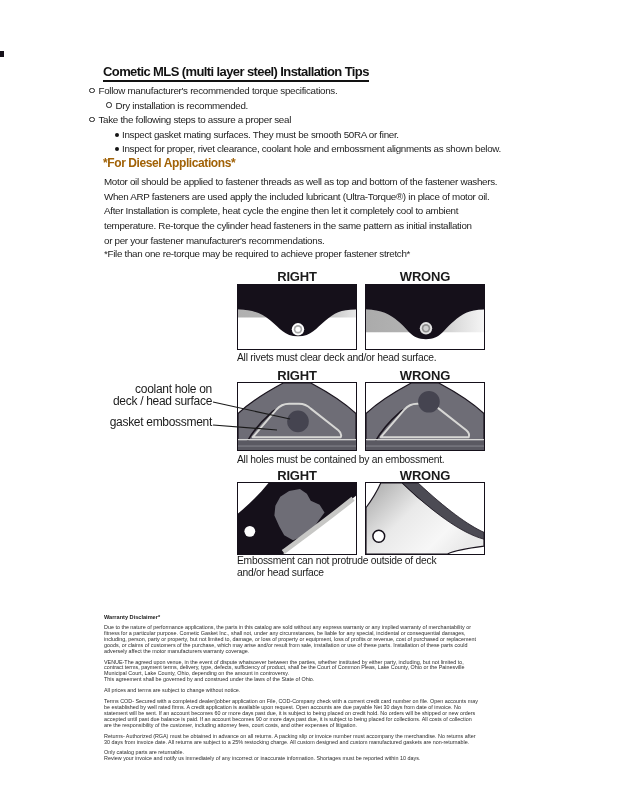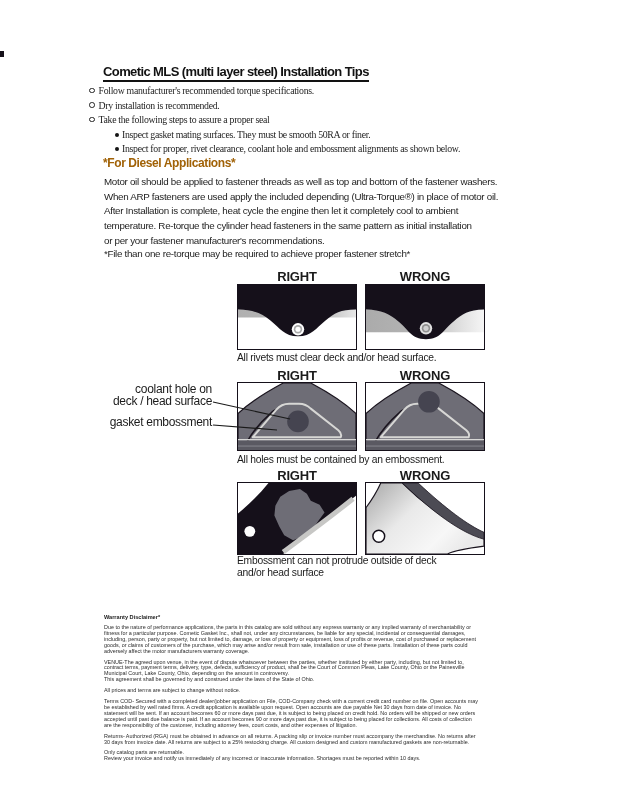--- a/index.html
+++ b/index.html
@@ -5,21 +5,21 @@
   html,body{margin:0;padding:0;background:#ffffff;}
   .page{
     position:relative;width:504px;height:800px;background:#ffffff;overflow:hidden;
     font-family:"Liberation Sans","DejaVu Sans",sans-serif;color:#1f1f1f;margin-top:40px;
   }
   .edge-mark{position:absolute;left:0;top:11px;width:4px;height:6px;background:#15101a;}
   .title{
     position:absolute;left:103px;top:24px;font-size:13px;font-weight:bold;letter-spacing:-0.6px;
     color:#121212;border-bottom:2px solid #121212;padding-bottom:1px;white-space:nowrap;
   }
-  .bullet-row{position:absolute;white-space:nowrap;font-size:9.8px;letter-spacing:-0.3px;color:#1d1d1d;font-family:Liberation Serif, serif;}
+  .bullet-row{position:absolute;white-space:nowrap;font-size:9.8px;letter-spacing:-0.3px;color:#1d1d1d;}
   .obull{display:inline-block;width:3.5px;height:3.5px;border:1px solid #222;border-radius:50%;margin-right:4px;vertical-align:1px;}
   .fbull{display:inline-block;width:4px;height:4px;background:#141414;border-radius:50%;margin-right:3px;vertical-align:1px;}
   .sect-heading{position:absolute;left:103px;top:116px;font-size:12px;font-weight:bold;letter-spacing:-0.4px;color:#a16207;white-space:nowrap;}
   .body-par{position:absolute;left:104px;font-size:9.8px;line-height:15px;letter-spacing:-0.3px;color:#1d1d1d;white-space:pre-line;}
   .dlabel{position:absolute;width:120px;text-align:center;font-size:13px;font-weight:bold;letter-spacing:-0.2px;color:#1b1b1b;}
   .panel{position:absolute;left:237px;width:120px;border:1.6px solid #15101a;background:#fff;box-sizing:border-box;}
   .panel.rightcol{left:365px;}
   .panel svg{display:block;width:100%;height:100%;}
   .caption{position:absolute;left:237px;font-size:10.3px;letter-spacing:-0.25px;color:#1b1b1b;white-space:pre-line;line-height:11.5px;}
   .annot{position:absolute;left:104px;width:108px;text-align:right;font-size:12px;letter-spacing:-0.3px;line-height:11.5px;color:#1b1b1b;white-space:pre-line;}
@@ -32,28 +32,28 @@
 </head>
 <body>
 
 <div class="page">
 
   <div class="edge-mark"></div>
 
   <div class="title">Cometic MLS (multi layer steel) Installation Tips</div>
 
   <div class="bullet-row" style="left:89px;top:45px;"><span class="obull"></span><span>Follow manufacturer's recommended torque specifications.</span></div>
-  <div class="bullet-row" style="left:89px;top:59.5px;"><span class="obull"></span><span>Dry installation is recommended.</span></div>
+  <div class="bullet-row" style="left:106px;top:59.5px;"><span class="obull"></span><span>Dry installation is recommended.</span></div>
   <div class="bullet-row" style="left:89px;top:74px;"><span class="obull"></span><span>Take the following steps to assure a proper seal</span></div>
   <div class="bullet-row" style="left:115px;top:88.5px;"><span class="fbull"></span><span>Inspect gasket mating surfaces.  They must be smooth 50RA or finer.</span></div>
   <div class="bullet-row" style="left:115px;top:103px;"><span class="fbull"></span><span>Inspect for proper, rivet clearance, coolant hole and embossment alignments as shown below.</span></div>
 
   <div class="sect-heading">*For Diesel Applications*</div>
   <div class="body-par" style="top:134px;">Motor oil should be applied to fastener threads as well as top and bottom of the fastener washers.
-When ARP fasteners are used apply the included depending (Ultra-Torque®) in place of motor oil.</div>
+When ARP fasteners are used apply the included lubricant (Ultra-Torque®) in place of motor oil.</div>
   <div class="body-par" style="top:163px;">After Installation is complete, heat cycle the engine then let it completely cool to ambient
 temperature. Re-torque the cylinder head fasteners in the same pattern as initial installation
 or per your fastener manufacturer's recommendations.</div>
   <div class="body-par" style="top:206px;">*File than one re-torque may be required to achieve proper fastener stretch*</div>
 
   <div class="dlabel" style="left:237px;top:229px;">RIGHT</div>
   <div class="dlabel" style="left:365px;top:229px;">WRONG</div>
 
   <div class="panel" style="top:244px;height:66px;">
     <svg viewBox="0 0 120 65" preserveAspectRatio="none">

